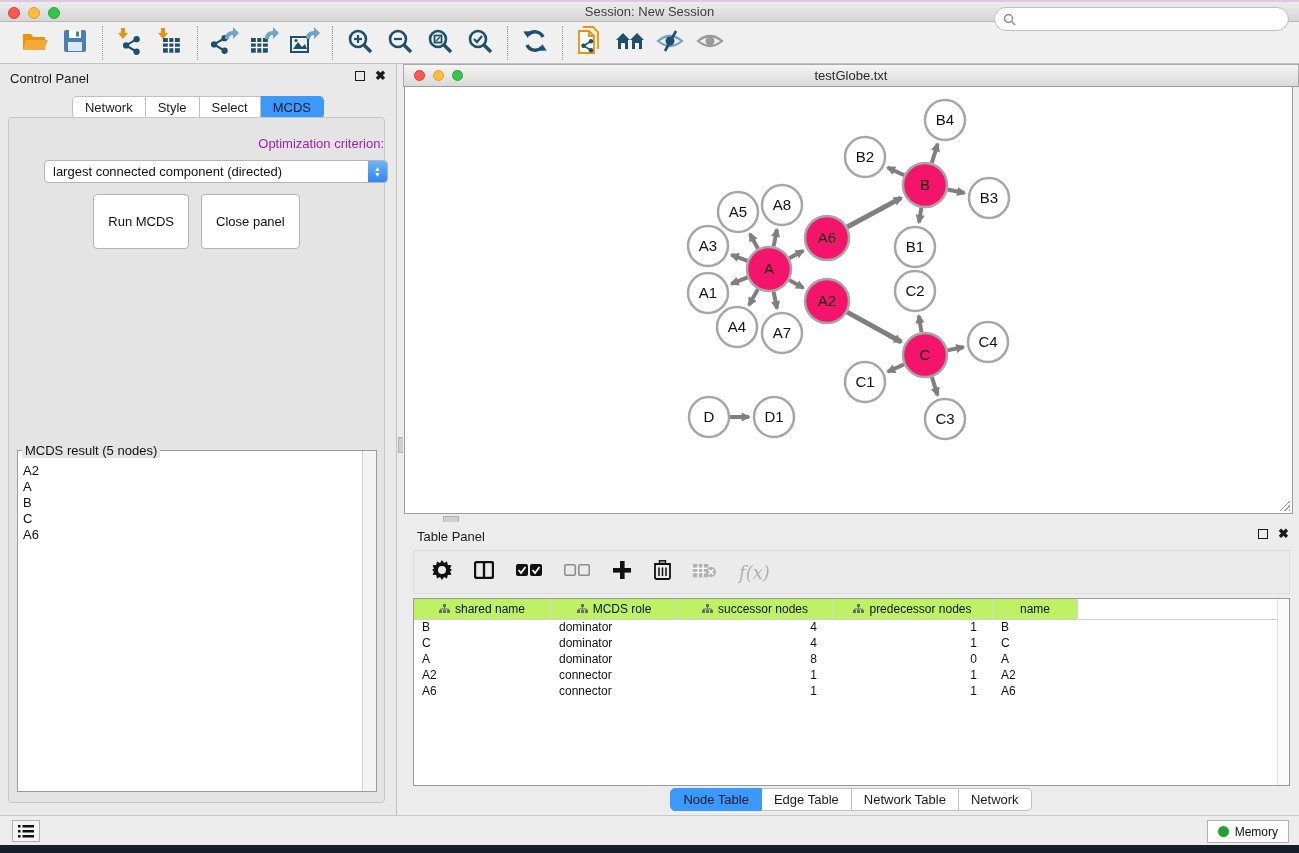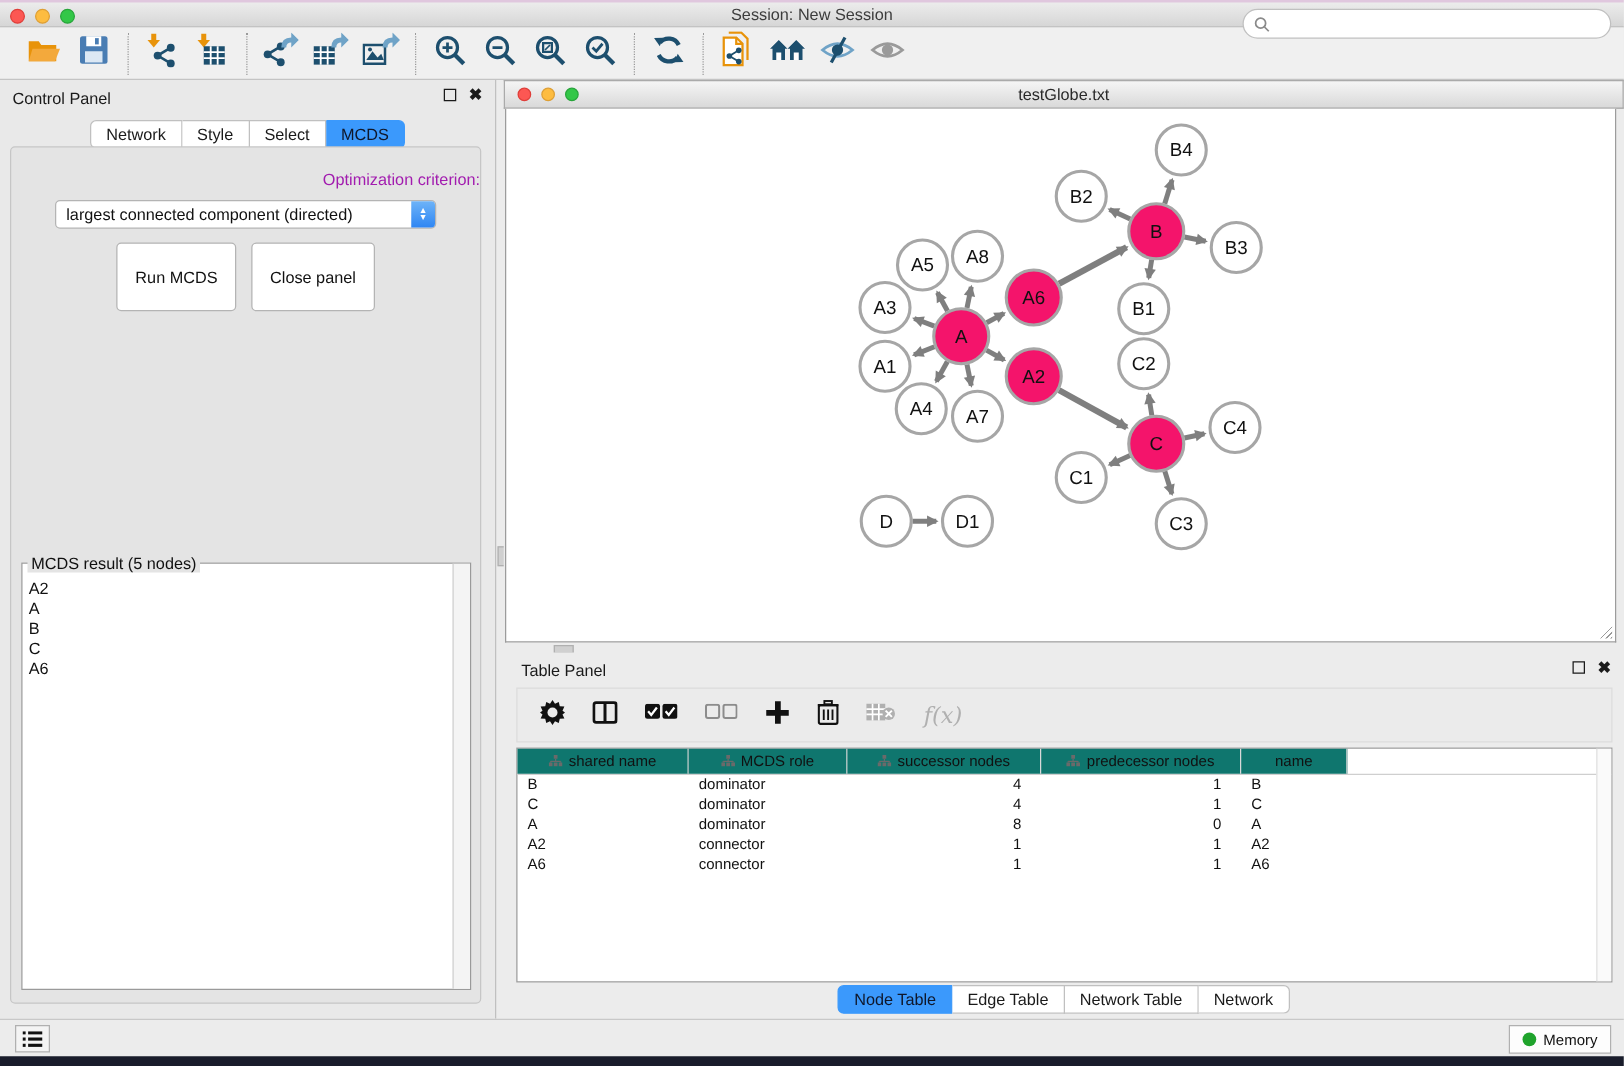--- a/index.html
+++ b/index.html
@@ -38,21 +38,21 @@
 
   .tab-row { display:flex; justify-content:center; margin-top:6px; }
   .tab-btn { font-size:13px; padding:3px 12px; background:#fff; border:1px solid #c0c0c0; border-left:none; color:#1a1a1a; cursor:pointer; }
   .tab-btn:first-child { border-left:1px solid #c0c0c0; border-radius:5px 0 0 5px; }
   .tab-btn:last-child { border-radius:0 5px 5px 0; }
   .tab-btn.active { background:#3b99fc; border-color:#3b99fc; color:#0f172a; }
 
   #cp-content { position:absolute; left:8px; top:53px; width:377px; height:686px; background:#e4e4e4;
     border:1px solid #c6c6c6; border-radius:4px; }
   #opt-label { text-align:right; margin-top:18px; font-size:13px; color:#a21caf; }
-  #criterion-select { position:absolute; left:35px; top:42px; width:305px; height:23px; background:#fff;
+  #criterion-select { position:absolute; left:35px; top:42px; width:344px; height:23px; background:#fff;
     border:1px solid #b4b4b4; border-radius:4px; display:flex; align-items:center; cursor:pointer; }
   #criterion-select .sel-text { flex:1; font-size:13px; padding-left:8px; color:#111; white-space:nowrap; overflow:hidden; }
   #criterion-select .stepper { width:19px; height:21px; background:linear-gradient(#6db3f8,#2f86f3); border-radius:0 3px 3px 0;
     display:flex; flex-direction:column; align-items:center; justify-content:center; color:#fff; font-size:7px; line-height:6px; }
   .btn-row { position:absolute; left:0; top:76px; width:100%; display:flex; justify-content:center; gap:12px; }
   .push-btn { background:#fff; border:1px solid #b4b4b4; border-radius:4px; font-size:13px; color:#111; padding:19px 14px; cursor:pointer; }
 
   #mcds-result { position:absolute; left:8px; top:332px; width:360px; height:342px; border:1px solid #9a9a9a; background:#fff; }
   #mcds-legend { position:absolute; left:4px; top:-8px; background:#e4e4e4; padding:0 3px; font-size:13px; color:#111; }
   #mcds-list { position:absolute; left:1px; top:10px; width:342px; bottom:1px; background:#fff; font-size:13px; color:#111; padding:2px 4px; }
@@ -76,21 +76,21 @@
   #table-panel { position:absolute; left:403px; top:458px; width:896px; height:293px; background:#ececec; }
   #tp-title { position:absolute; left:14px; top:7px; font-size:13px; color:#1a1a1a; }
   #tp-toolbar { position:absolute; left:10px; top:28px; width:877px; height:44px; background:#ebebeb; border:1px solid #dcdcdc;
     display:flex; align-items:center; gap:22px; padding-left:18px; }
   .tpt-btn { display:flex; align-items:center; justify-content:flex-start; cursor:pointer; }
   .tpt-btn.disabled { cursor:default; }
   #fx-label { font-family:"DejaVu Serif",serif; font-style:italic; font-size:18px; color:#b0b0b0; }
 
   #node-table { position:absolute; left:10px; top:76px; width:877px; height:188px; background:#fff; border:1px solid #9a9a9a; }
   #table-header { display:flex; height:21px; border-bottom:1px solid #cfcfcf; font-size:12px; color:#111; }
-  .th-cell { background:#0f766e; border-right:1px solid #d8d8d8; display:flex; align-items:center; justify-content:center; gap:5px; }
+  .th-cell { background:#bef264; border-right:1px solid #d8d8d8; display:flex; align-items:center; justify-content:center; gap:5px; }
   .tbl-row { display:flex; height:16px; font-size:12px; color:#111; }
   .td-cell { overflow:hidden; white-space:nowrap; }
   .td-left { text-align:left; padding-left:8px; }
   .td-right { text-align:right; padding-right:16px; }
   #table-vscroll { position:absolute; right:0; top:0; width:12px; height:100%; background:#fafafa; border-left:1px solid #e0e0e0; }
 
   #tp-tabs { position:absolute; left:0; bottom:4px; width:100%; display:flex; justify-content:center; }
 
   
   #status-bar { position:absolute; left:0; top:815px; width:1299px; height:30px; background:#ececec; border-top:1px solid #c8c8c8; }

